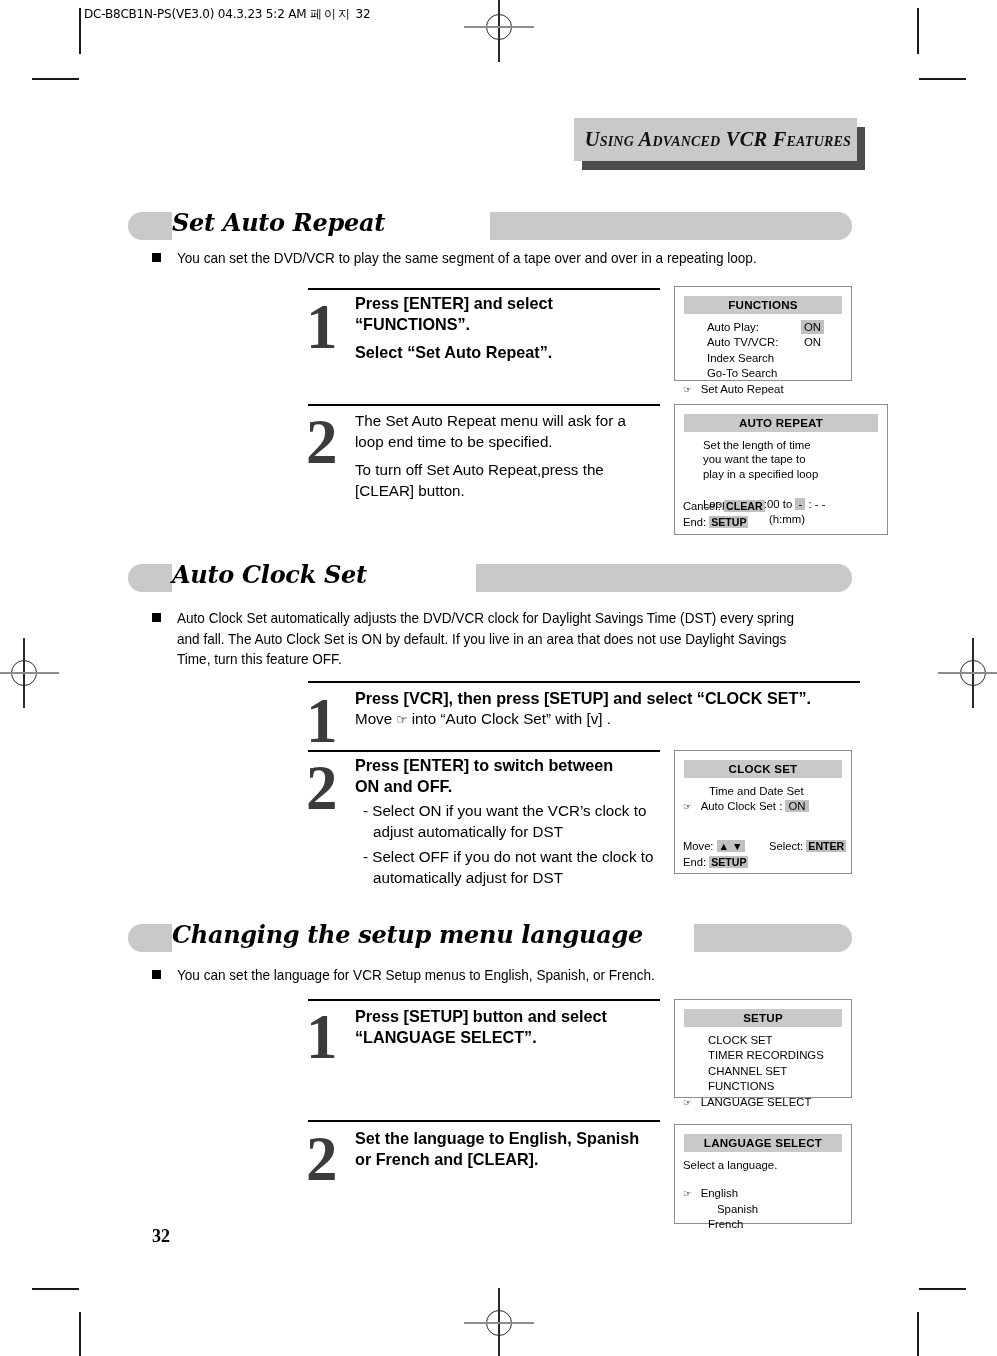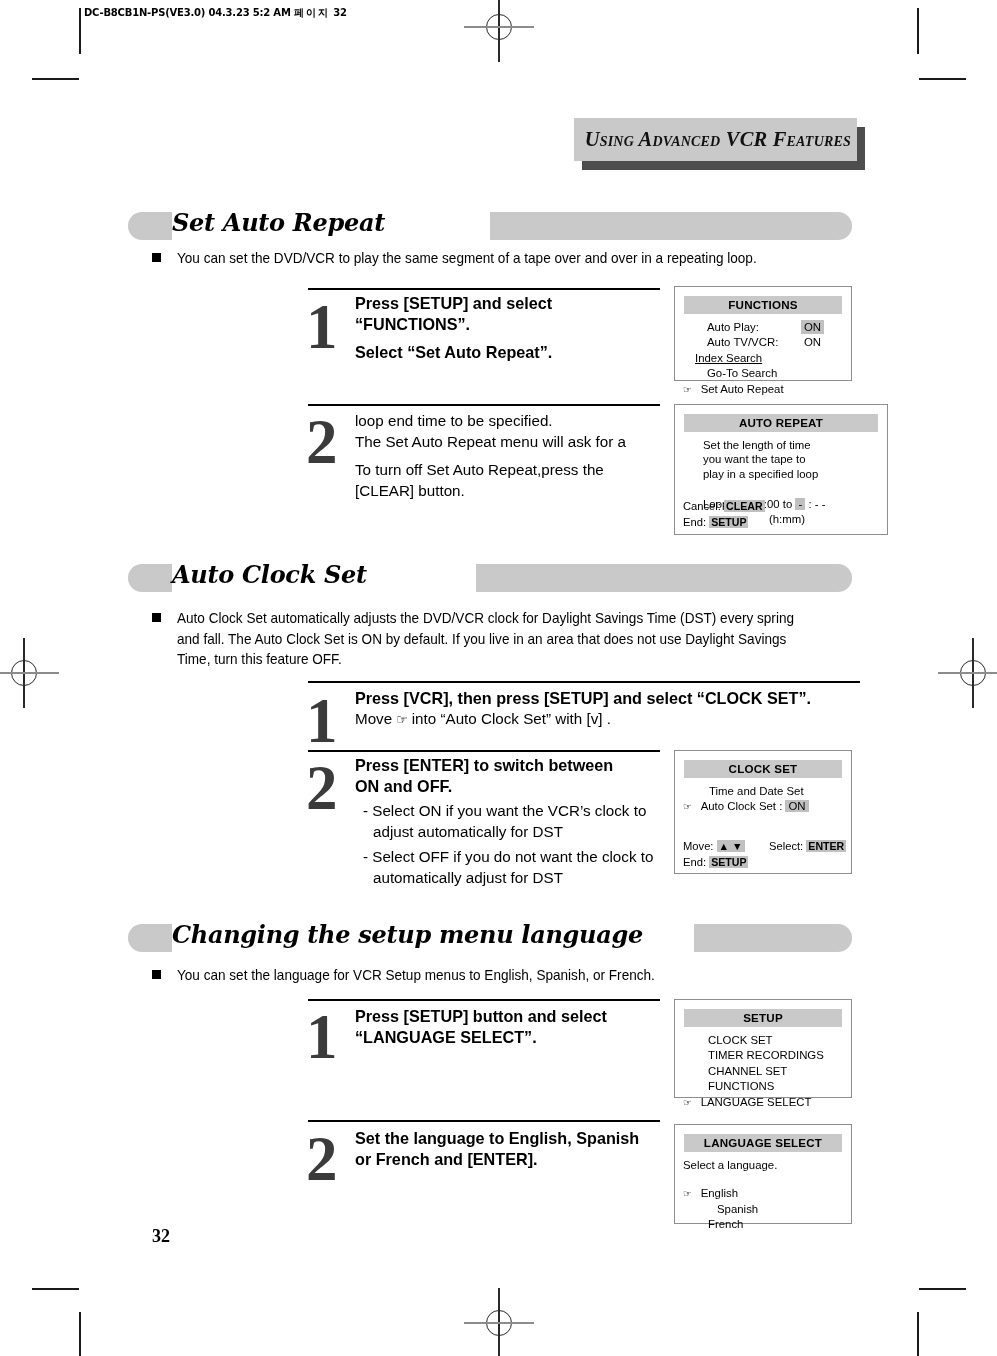--- a/index.html
+++ b/index.html
@@ -32,25 +32,24 @@
     top: 12.4px; left: -22px; width: 70px;
   }
   .reg-mark.gray .hline { background: #8c8c8c; }
   .reg-mark.gray .vline { background: #2a2a2a; }
 
   
   .slug {
     position: absolute;
     left: 84px; top: 6px;
     font-family: "DejaVu Sans", sans-serif;
-    font-size: 10px;
+    font-size: 12px;
     letter-spacing: -0.2px;
     white-space: nowrap;
     color: #000;
-    font-weight: bold;
   }
   .slug .cjk { letter-spacing: 2px; font-family: "DejaVu Sans", sans-serif; }
 
   
   .runhead-wrap { position: absolute; left: 574px; top: 118px; }
   .runhead-shadow {
     position: absolute; left: 8px; top: 9px;
     width: 283px; height: 43px;
     background: #4d4d4d;
   }
@@ -263,59 +262,59 @@
 </div>
 
 <div class="bulletblock" style="left:152px; top:248px; width:706px;">
   <div class="sq"></div>
   <div class="btext">You can set the DVD/VCR to play the same segment of a tape over and over in a repeating loop.</div>
 </div>
 
 <div class="steprule" style="left:308px; top:288px; width:352px;"></div>
 <div class="stepnum" style="left:306px; top:296px;">1</div>
 <div class="steptext" style="left:355px; top:293px; width:300px;">
-  <div class="hl">Press [SETUP] and select</div>
+  <div class="hl">Press [ENTER] and select</div>
   <div class="hl">“FUNCTIONS”.</div>
   <div class="gap6"></div>
   <div class="hl">Select “Set Auto Repeat”.</div>
 </div>
 
 <div class="osd" style="left:674px; top:286px; width:178px; height:95px;">
   <div class="osd-title">FUNCTIONS</div>
   <div class="osd-body">
     <div class="osd-row">
       <span class="ptr"></span>
       <span class="lbl" style="margin-left:24px;">Auto Play:</span>
       <span class="val hlbox" style="left:118px; top:0;">ON</span>
     </div>
     <div class="osd-row">
       <span class="ptr"></span>
       <span class="lbl" style="margin-left:24px;">Auto TV/VCR:</span>
       <span class="val" style="left:121px; top:0;">ON</span>
     </div>
     <div class="osd-row">
       <span class="ptr"></span>
-      <span class="lbl" style="margin-left:12px;text-decoration:underline;">Index Search</span>
+      <span class="lbl" style="margin-left:24px;">Index Search</span>
     </div>
     <div class="osd-row">
       <span class="ptr"></span>
       <span class="lbl" style="margin-left:24px;">Go-To Search</span>
     </div>
     <div class="osd-row">
       <span class="ptr">☞</span>
       <span class="lbl" style="margin-left:6px;">Set Auto Repeat</span>
     </div>
   </div>
 </div>
 
 <div class="steprule" style="left:308px; top:404px; width:352px;"></div>
 <div class="stepnum" style="left:306px; top:411px;">2</div>
 <div class="steptext" style="left:355px; top:411px; width:305px;">
+  <div class="pl">The Set Auto Repeat menu will ask for a</div>
   <div class="pl">loop end time to be specified.</div>
-  <div class="pl">The Set Auto Repeat menu will ask for a</div>
   <div class="gap6"></div>
   <div class="pl">To turn off Set Auto Repeat,press the</div>
   <div class="pl">[CLEAR] button.</div>
 </div>
 
 <div class="osd" style="left:674px; top:404px; width:214px; height:131px;">
   <div class="osd-title">AUTO REPEAT</div>
   <div class="osd-body" style="padding-left:28px;">
     <div>Set the length of time</div>
     <div>you want the tape to</div>
@@ -435,21 +434,21 @@
       <span class="ptr">☞</span>
       <span class="lbl" style="margin-left:6px;">LANGUAGE SELECT</span>
     </div>
   </div>
 </div>
 
 <div class="steprule" style="left:308px; top:1120px; width:352px;"></div>
 <div class="stepnum" style="left:306px; top:1128px;">2</div>
 <div class="steptext" style="left:355px; top:1128px; width:305px;">
   <div class="hl">Set the language to English, Spanish</div>
-  <div class="hl">or French and [ENTER].</div>
+  <div class="hl">or French and [CLEAR].</div>
 </div>
 
 <div class="osd" style="left:674px; top:1124px; width:178px; height:100px;">
   <div class="osd-title">LANGUAGE SELECT</div>
   <div class="osd-body">
     <div>Select a language.</div>
     <div style="height:14px;"></div>
     <div class="osd-row">
       <span class="ptr">☞</span>
       <span class="lbl" style="margin-left:6px;">English</span>

